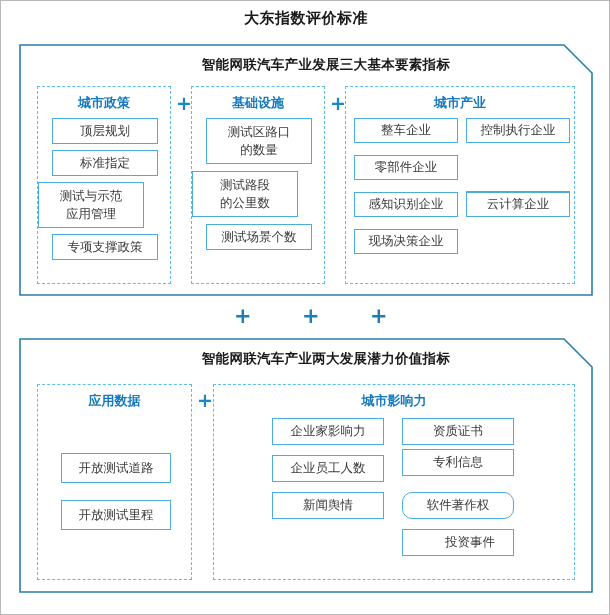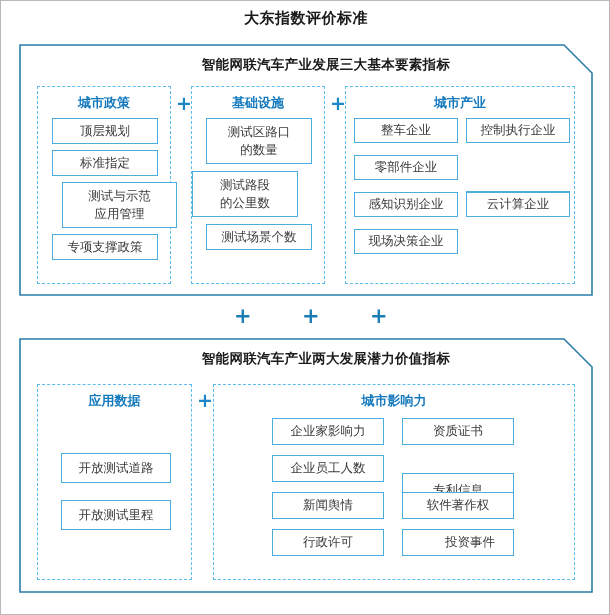--- a/index.html
+++ b/index.html
@@ -111,21 +111,21 @@
   <div class="section" id="section-top">
     <svg class="section-frame" width="574" height="252" viewBox="0 0 574 252">
       <path d="M1,1 L545,1 L573,29 L573,251 L1,251 Z" fill="none" stroke="#2a7ea8" stroke-width="1.6"></path>
     </svg>
     <div class="section-title">智能网联汽车产业发展三大基本要素指标</div>
 
     <div class="col" style="left:18px; top:42px; width:134px; height:198px;">
       <div class="col-title">城市政策</div>
       <div class="item" style="left:14px; top:31px; width:106px; height:26px;">顶层规划</div>
       <div class="item" style="left:14px; top:63px; width:106px; height:26px;">标准指定</div>
-      <div class="item" style="left:24px; top:95px; width:115px; height:46px;">测试与示范
+      <div class="item" style="left:0; top:95px; width:106px; height:46px;">测试与示范
 应用管理</div>
       <div class="item" style="left:14px; top:147px; width:106px; height:26px;">专项支撑政策</div>
     </div>
 
     <div class="plus" style="left:157px; top:50px;">+</div>
 
     <div class="col" style="left:172px; top:42px; width:134px; height:198px;">
       <div class="col-title">基础设施</div>
       <div class="item" style="left:14px; top:31px; width:106px; height:46px;">测试区路口
 的数量</div>
@@ -167,22 +167,21 @@
     </div>
 
     <div class="plus" style="left:178px; top:53px;">+</div>
 
     <div class="col" style="left:194px; top:46px; width:362px; height:196px;">
       <div class="col-title">城市影响力</div>
 
       <div class="item" style="left:58px; top:33px; width:112px; height:27px;">企业家影响力</div>
       <div class="item" style="left:58px; top:70px; width:112px; height:27px;">企业员工人数</div>
       <div class="item" style="left:58px; top:107px; width:112px; height:27px;">新闻舆情</div>
-      <div class="item" style="left:58px; top:144px; width:112px; height:27px;">行政许可</div>
 
       <div class="item" style="left:188px; top:33px; width:112px; height:27px;">资质证书</div>
-      <div class="item" style="left:188px; top:88px; width:112px; height:35px;">专利信息</div>
-      <div class="item" style="left:188px; top:107px; width:112px; height:27px;">软件著作权</div>
+      <div class="item" style="left:188px; top:64px; width:112px; height:27px;">专利信息</div>
+      <div class="item" style="left:188px; top:107px; width:112px; height:27px;border-radius:10px;">软件著作权</div>
       <div class="item" style="left:188px; top:144px; width:112px; height:27px;padding-left:24px;">投资事件</div>
     </div>
   </div>
 
 </div>
 
 </body></html>

